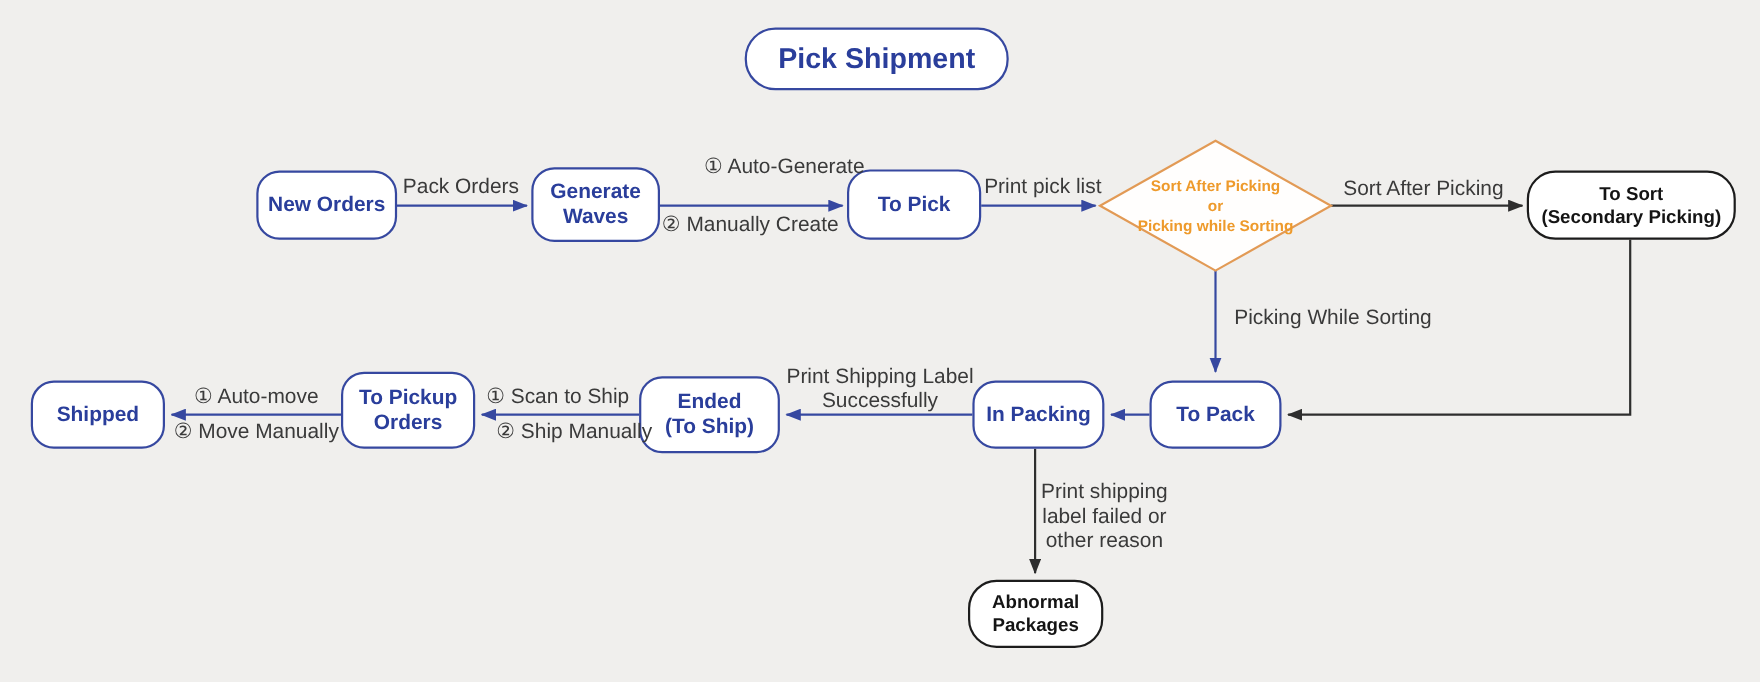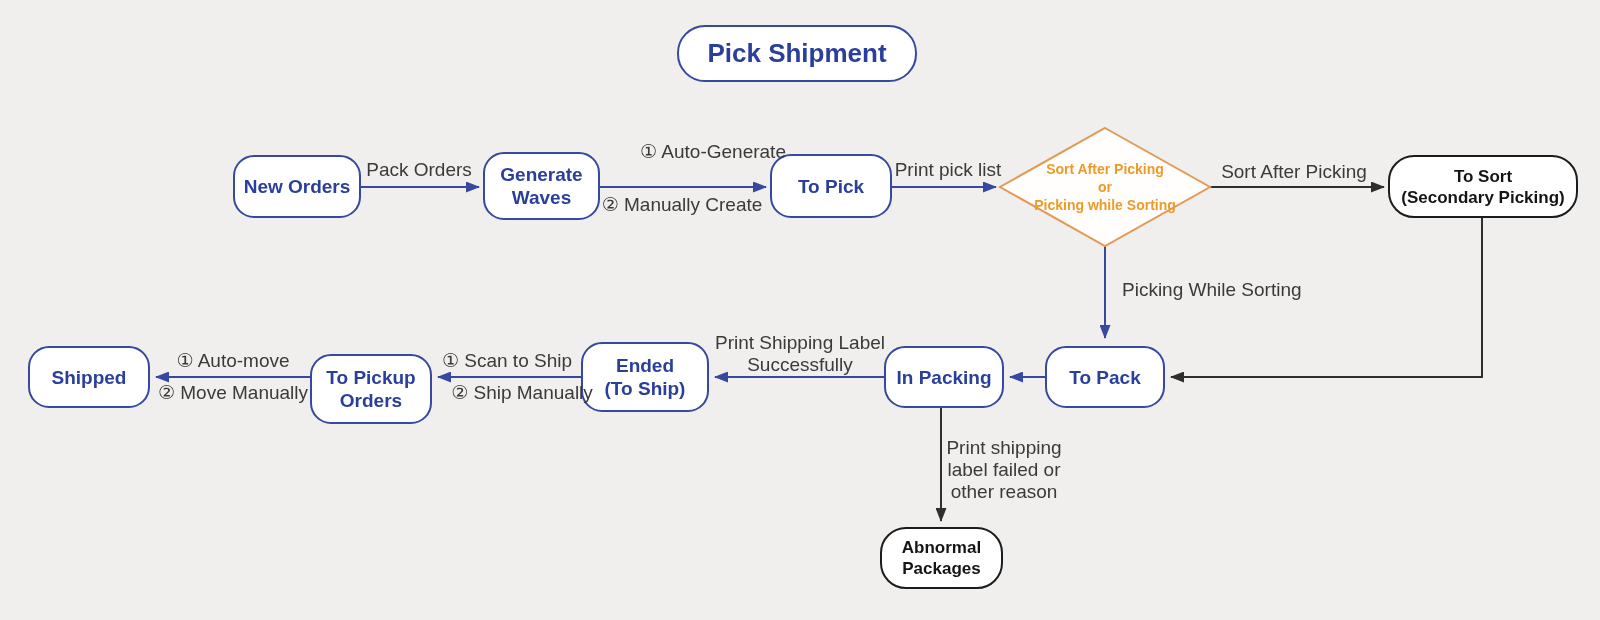--- a/index.html
+++ b/index.html
@@ -70,21 +70,21 @@
   <div class="node" style="left:483px;top:152px;width:117px;height:68px;">Generate
 Waves</div>
   <div class="node" style="left:770px;top:154px;width:122px;height:64px;">To Pick</div>
   <div class="diamond-label">Sort After Picking
 or
 Picking while Sorting</div>
   <div class="node dark" style="left:1388px;top:155px;width:190px;height:63px;">To Sort
 (Secondary Picking)</div>
 
   <div class="node" style="left:28px;top:346px;width:122px;height:62px;">Shipped</div>
-  <div class="node" style="left:310px;top:354px;width:122px;height:70px;">To Pickup
+  <div class="node" style="left:310px;top:338px;width:122px;height:70px;">To Pickup
 Orders</div>
   <div class="node" style="left:581px;top:342px;width:128px;height:70px;">Ended
 (To Ship)</div>
   <div class="node" style="left:884px;top:346px;width:120px;height:62px;">In Packing</div>
   <div class="node" style="left:1045px;top:346px;width:120px;height:62px;">To Pack</div>
 
   <div class="node dark" style="left:880px;top:527px;width:123px;height:62px;">Abnormal
 Packages</div>
 
   <div class="elabel" style="left:419px;top:170px;">Pack Orders</div>

